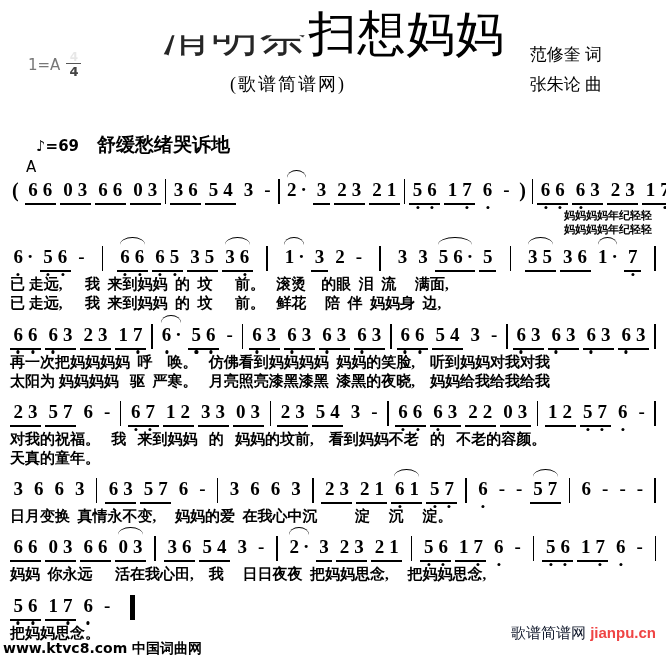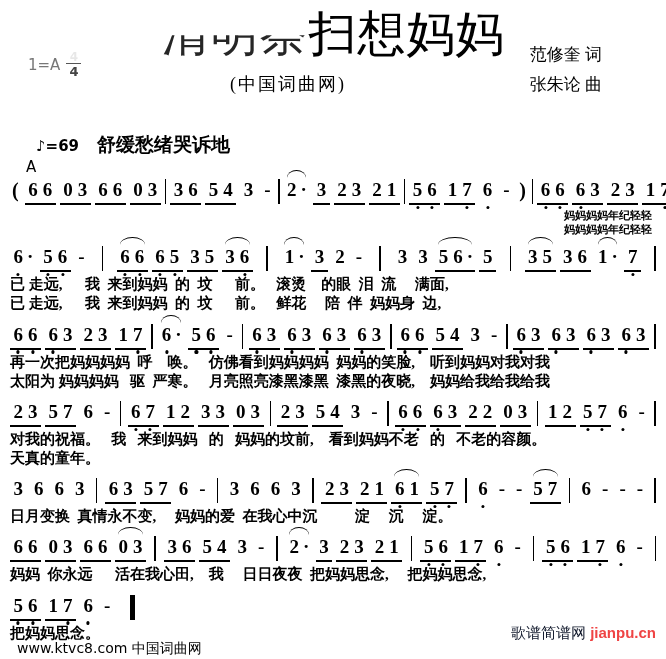--- a/index.html
+++ b/index.html
@@ -45,42 +45,42 @@
                   bottom:-7px;width:3.2px;height:3.2px;background:#000;border-radius:50%;}
   .paren{font-size:20px;font-weight:bold;line-height:24px;padding:0 1px;}
   .bar{width:1.5px;height:25px;background:#000;margin:1px 2px 0;flex:0 0 auto;}
   .bar.final{width:5px;margin-left:10px;}
   .lyric{white-space:pre;font-size:15px;font-weight:bold;line-height:1.28;
          padding-left:10px;}
   .lyrics-right{text-align:right;padding-right:14px;}
   .lyrics-right .lyric{font-size:11px;padding-left:0;}
 
   
-  .footer-left{position:absolute;left:17px;bottom:1px;font-size:14px;font-weight:normal;
+  .footer-left{position:absolute;left:3px;bottom:1px;font-size:14px;font-weight:bold;
                font-family:"DejaVu Sans",sans-serif;}
   .footer-right{position:absolute;right:10px;bottom:16px;font-size:15px;
                 font-family:"Liberation Sans",sans-serif;}
   .footer-right .site{color:#0f172a;}
   .footer-right .domain{color:#ef4444;font-weight:bold;}
 </style>
 </head>
 <body>
 
 <div class="header">
   <div class="keysig">
     <span>1=A</span>
     <span class="frac">
       <span class="top">4</span>
       <span class="bot">4</span>
     </span>
   </div>
   <div class="title">
     <span class="faded">清明祭</span><span>扫想妈妈</span>
   </div>
-  <div class="subtitle">(中国词曲网)</div>
+  <div class="subtitle">(歌谱简谱网)</div>
   <div class="authors">
     <div>范修奎 词</div>
     <div>张朱论 曲</div>
   </div>
 </div>
 
 <div class="tempo-row">
   <span><span class="tempo-mark">♪</span><span class="tempo-mark">=69</span></span>
   <span>舒缓愁绪哭诉地</span>
 </div>

